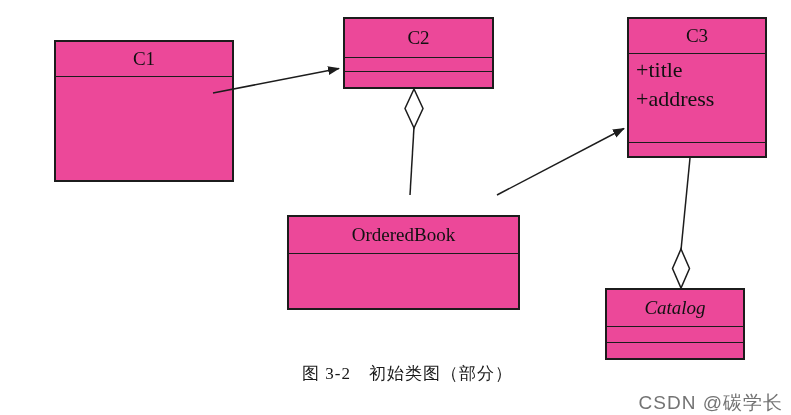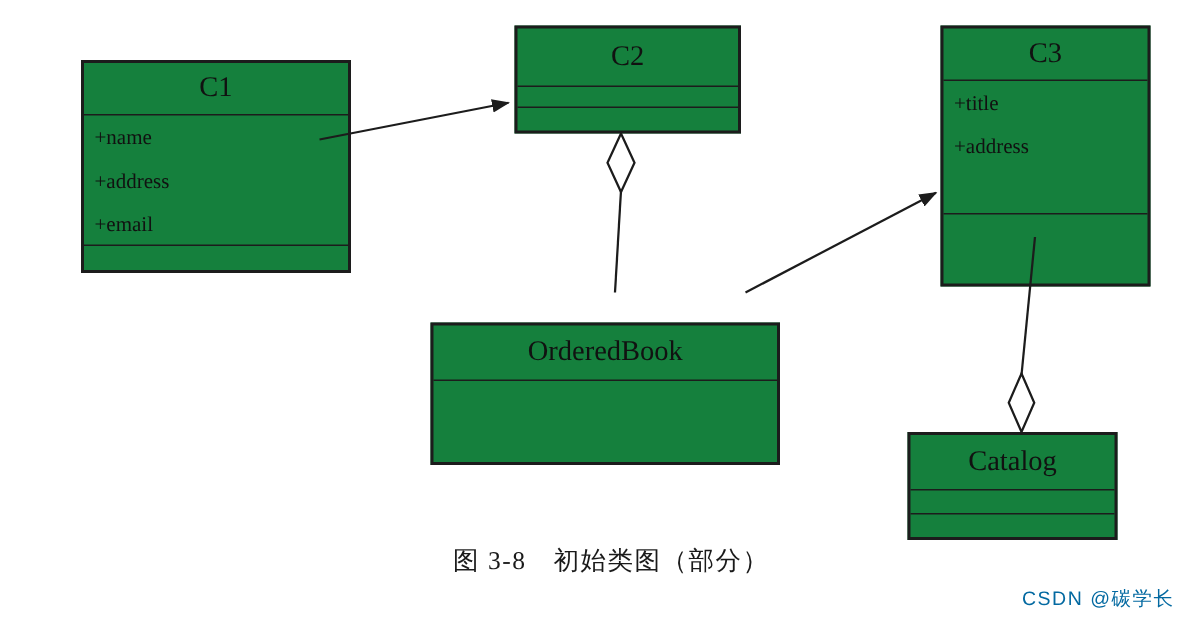--- a/index.html
+++ b/index.html
@@ -8,41 +8,41 @@
     width: 791px;
     height: 415px;
     background: #ffffff;
     font-family: "Liberation Serif", "DejaVu Serif", serif;
     color: #111111;
     overflow: hidden;
   }
   .uml-class {
     position: absolute;
     border: 2px solid #1c1c1c;
-    background: #15803d;
+    background: #ec4899;
     box-sizing: border-box;
     display: flex;
     flex-direction: column;
   }
   .uml-title {
     display: flex;
     align-items: center;
     justify-content: center;
     font-size: 19px;
     box-sizing: border-box;
     flex: 0 0 auto;
   }
   .uml-attrs, .uml-methods {
     border-top: 1.5px solid #1c1c1c;
     box-sizing: border-box;
     flex: 0 0 auto;
     overflow: hidden;
   }
   .uml-attrs { padding: 1px 0 0 7px; }
-  .uml-attr-row { font-size: 14px; line-height: 29px; white-space: nowrap; }
+  .uml-attr-row { font-size: 22px; line-height: 29px; white-space: nowrap; }
   .uml-methods { flex: 1 1 auto; }
   #connector-layer {
     position: absolute;
     left: 0; top: 0;
     width: 791px; height: 415px;
     pointer-events: none;
   }
   #caption {
     position: absolute;
     left: 0; top: 362px;
@@ -50,63 +50,58 @@
     padding-left: 24px;
     box-sizing: border-box;
     text-align: center;
     font-size: 17px;
     color: #1a1a1a;
     letter-spacing: 1px;
   }
   #watermark {
     position: absolute;
     right: 8px; top: 390px;
-    font-size: 13px;
-    color: #0369a1;
+    font-size: 19px;
+    color: #737373;
     font-family: "Liberation Sans", "DejaVu Sans", sans-serif;
     letter-spacing: 1px;
   }
 </style>
 </head>
 <body>
 
 <div id="canvas">
 
   <div class="uml-class" style="left:54px; top:40px; width:180px; height:142px;">
     <div class="uml-title" style="height:34px;">C1</div>
-    <div class="uml-attrs" style="height:87px;">
-      <div class="uml-attr-row">+name</div>
-      <div class="uml-attr-row">+address</div>
-      <div class="uml-attr-row">+email</div>
-    </div>
     <div class="uml-methods"></div>
   </div>
 
   <div class="uml-class" style="left:343px; top:17px; width:151px; height:72px;">
     <div class="uml-title" style="height:38px;">C2</div>
     <div class="uml-attrs" style="height:14px; padding:0;"></div>
     <div class="uml-methods"></div>
   </div>
 
-  <div class="uml-class" style="left:627px; top:17px; width:140px; height:174px;">
+  <div class="uml-class" style="left:627px; top:17px; width:140px; height:141px;">
     <div class="uml-title" style="height:34px;">C3</div>
     <div class="uml-attrs" style="height:89px;">
       <div class="uml-attr-row">+title</div>
       <div class="uml-attr-row">+address</div>
     </div>
     <div class="uml-methods"></div>
   </div>
 
   <div class="uml-class" style="left:287px; top:195px; width:233px; height:95px;margin-top:20px;">
     <div class="uml-title" style="height:36px;">OrderedBook</div>
     <div class="uml-methods"></div>
   </div>
 
   <div class="uml-class" style="left:605px; top:288px; width:140px; height:72px;">
-    <div class="uml-title" style="height:36px;">Catalog</div>
+    <div class="uml-title" style="height:36px;font-style:italic;">Catalog</div>
     <div class="uml-attrs" style="height:16px; padding:0;"></div>
     <div class="uml-methods"></div>
   </div>
 
   <svg id="connector-layer" viewBox="0 0 791 415" xmlns="http://www.w3.org/2000/svg">
     <defs>
       <marker id="arrowhead" markerWidth="13" markerHeight="10" refX="11" refY="4.5" orient="auto" markerUnits="userSpaceOnUse">
         <path d="M0,0 L12,4.5 L0,9 Z" fill="#1c1c1c"></path>
       </marker>
     </defs>
@@ -115,17 +110,17 @@
 
     <line x1="410" y1="195" x2="414" y2="127" stroke="#1c1c1c" stroke-width="1.5"></line>
     <polygon points="414,89 423,108.5 414,128 405,108.5" fill="#ffffff" stroke="#1c1c1c" stroke-width="1.5"></polygon>
 
     <line x1="497" y1="195" x2="624" y2="128.5" stroke="#1c1c1c" stroke-width="1.5" marker-end="url(#arrowhead)"></line>
 
     <line x1="690" y1="158" x2="681" y2="250" stroke="#1c1c1c" stroke-width="1.5"></line>
     <polygon points="681,249 689.5,268.5 681,288 672.5,268.5" fill="#ffffff" stroke="#1c1c1c" stroke-width="1.5"></polygon>
   </svg>
 
-  <div id="caption">图 3-8　初始类图（部分）</div>
+  <div id="caption">图 3-2　初始类图（部分）</div>
 
   <div id="watermark">CSDN @碳学长</div>
 
 </div>
 
 </body></html>

